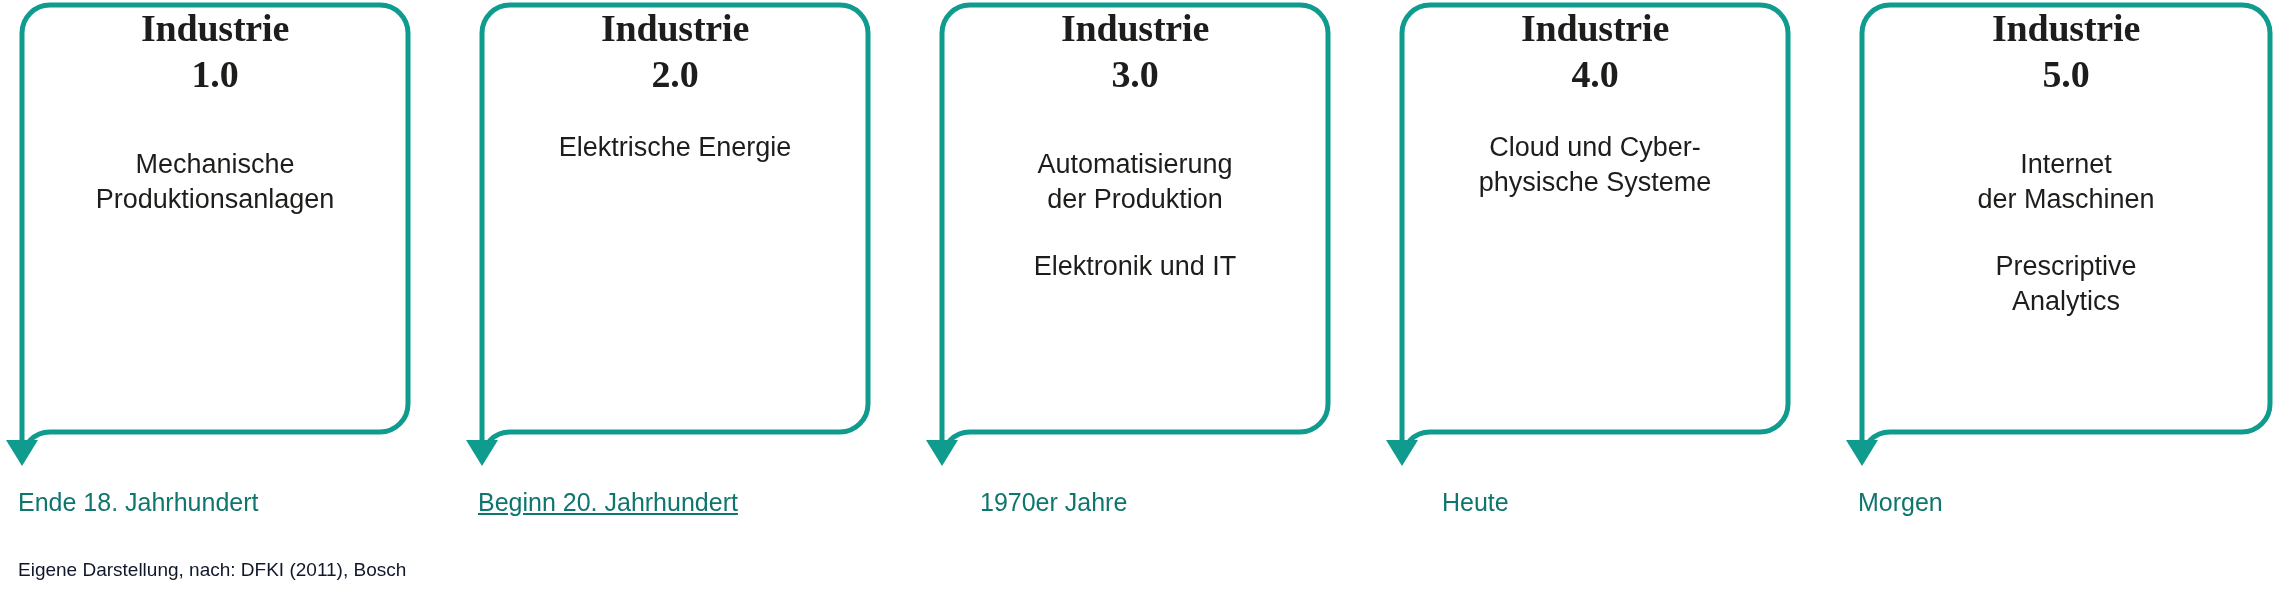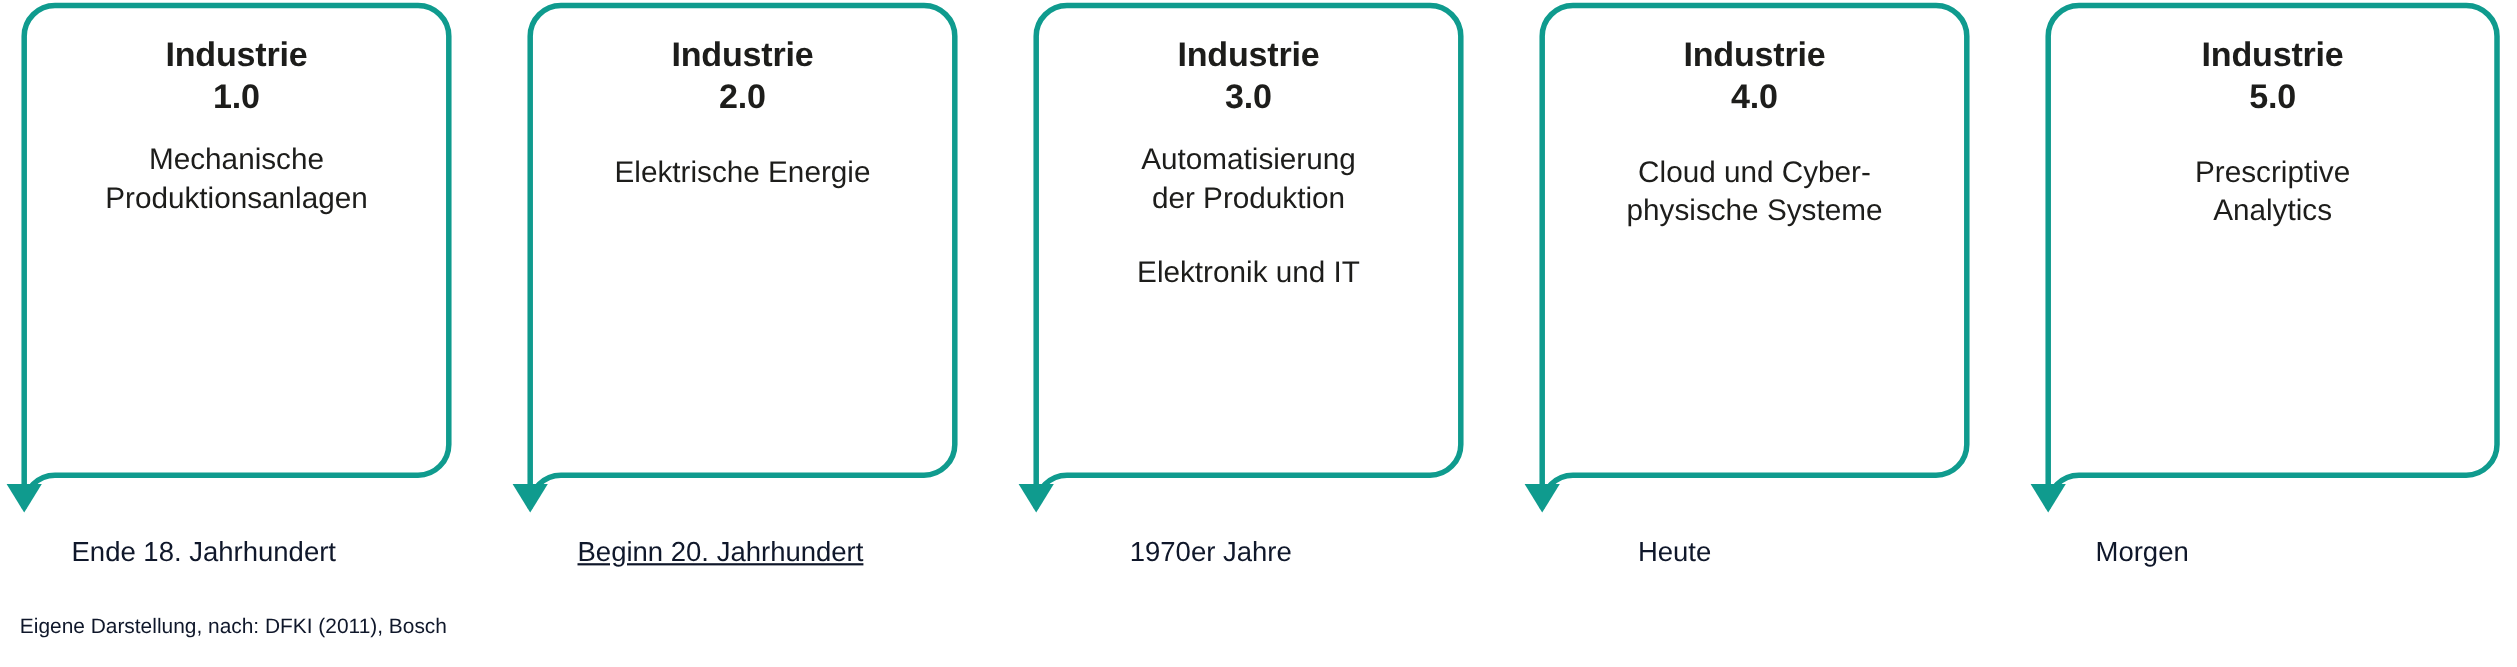--- a/index.html
+++ b/index.html
@@ -58,31 +58,31 @@
     box-sizing: border-box;
     padding: 0 26px;
     display: flex;
     flex-direction: column;
     align-items: center;
     text-align: center;
     color: #1a1a1a;
   }
 
   .card-title {
-    margin-top: 26px;
-    font-size: 31px;
+    font-size: 38px;
     font-weight: bold;
     line-height: 1.22;
     letter-spacing: -0.2px;
     color: #1d1d1b;
     white-space: pre-line;
+    font-family: Liberation Serif, serif;
   }
 
   .card-line-1 {
-    margin-top: 21px;
+    margin-top: 49px;
     font-size: 27px;
     font-weight: normal;
     line-height: 1.3;
     color: #1d1d1b;
     white-space: pre-line;
   }
 
   .card-line-2 {
     margin-top: 32px;
     font-size: 27px;
@@ -91,23 +91,22 @@
     color: #1d1d1b;
     white-space: pre-line;
   }
 
   
   .era-label {
     position: absolute;
     top: 487px;
     font-size: 25px;
     line-height: 1.2;
-    color: #0f172a;
+    color: #0f766e;
     white-space: nowrap;
-    margin-left: 47px;
   }
 
   
   .caption {
     position: absolute;
     left: 18px;
     top: 558px;
     font-size: 19px;
     line-height: 1.25;
     color: #0f172a;
@@ -174,20 +173,22 @@
     </div>
 
     <div class="stage-item" style="left:1840px;">
       <svg class="stage-shape" viewBox="0 0 450 470" width="450" height="470" aria-hidden="true">
         <path d="M22 462 L22 33 A28 28 0 0 1 50 5 L402 5 A28 28 0 0 1 430 33 L430 404 A28 28 0 0 1 402 432 L50 432 A28 28 0 0 0 22 460" fill="none" stroke="#0F9B8E" stroke-width="5" stroke-linecap="butt" stroke-linejoin="round"></path>
         <polygon points="22,466 6,440 38,440" fill="#0F9B8E"></polygon>
       </svg>
       <div class="card-body" style="width:408px;">
         <div class="card-title">Industrie
 5.0</div>
+        <div class="card-line-1">Internet
+der Maschinen</div>
         <div class="card-line-2">Prescriptive
 Analytics</div>
       </div>
     </div>
 
   </div>
 
   <div class="era-label" style="left:18px;">Ende 18. Jahrhundert</div>
   <div class="era-label" style="left:478px;text-decoration:underline;">Beginn 20. Jahrhundert</div>
   <div class="era-label" style="left:980px;">1970er Jahre</div>

